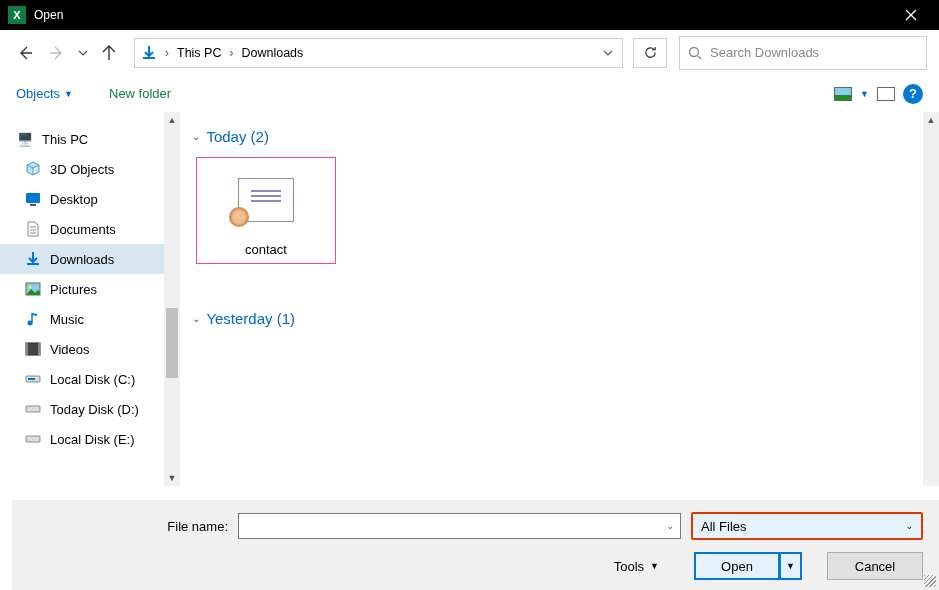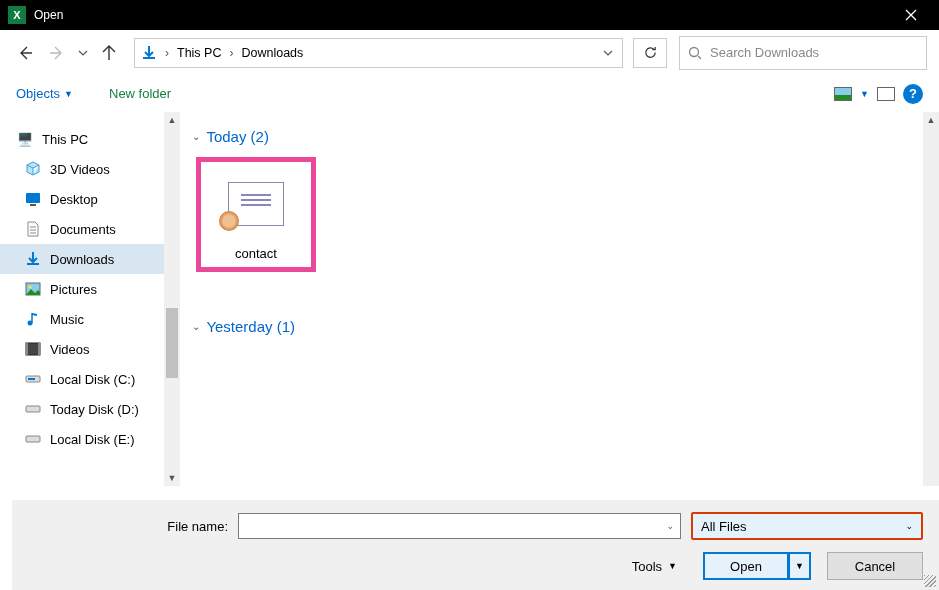--- a/index.html
+++ b/index.html
@@ -45,35 +45,35 @@
 .tree-item.root{padding-left:16px;}
 .tree-item.selected { background: #d8e6f2; }
 .tree-item .icn { width: 18px; height: 16px; display:flex;align-items:center;justify-content:center;font-size:13px;}
 .tree-item .lbl { white-space: nowrap; }
 
 .content { flex: 1; padding: 8px 0 8px 8px; overflow: hidden; position:relative; font-size: 15px;}
 .content-scroll{position:absolute;right:0;top:0;width:16px;height:100%;background:#f0f0f0;}
 .content-scroll .up{height:16px;display:flex;align-items:center;justify-content:center;font-size:9px;color:#555;}
 .group-header { color: #0066cc; font-size: 15px; padding: 8px 4px; display:flex;align-items:center;gap:6px;}
 .group-header .chev{font-size:10px;color:#555;}
-.file-tile { width: 120px; margin: 4px 0 8px 8px; border: 5px solid #ec4899; display:inline-flex; flex-direction:column; align-items:center; padding: 20px 0 0 0;}
+.file-tile { width: 140px; margin: 4px 0 8px 8px; border: 1px solid #ec4899; display:inline-flex; flex-direction:column; align-items:center; padding: 20px 0 0 0;}
 .file-tile .thumb { width: 56px; height: 44px; border: 1px solid #88a; background: #fff; display:flex; align-items:center; justify-content:center; position:relative; margin-bottom:20px;}
 .file-tile .thumb::before{content:"";position:absolute;left:-10px;bottom:-6px;width:20px;height:20px;border-radius:50%;background:radial-gradient(circle,#f0c090 40%,#d08040 70%);}
 .file-tile .thumb .bars{width:30px;height:20px;display:flex;flex-direction:column;gap:3px;}
 .file-tile .thumb .bars div{height:2px;background:#88b;}
 .file-tile .fname { text-align:center; font-size:13px; padding-bottom:6px;}
 
 
 .bottom { background: #f0f0f0; padding: 12px 16px 10px 16px; position:absolute; bottom:0; left:0; right:0;margin-left:12px;}
 .row1 { display: flex; align-items: center; gap: 10px; margin-bottom: 12px;}
 .row1 .lbl { font-size: 13px; width: 200px; text-align: right; }
 .row1 .fname-input { flex: 1; max-width:450px; height: 26px; border: 1px solid #7a7a7a; background:#fff; display:flex; align-items:center; justify-content:flex-end; padding:0 6px;}
 .row1 .fname-input .caret{font-size:9px;color:#555;}
 .row1 .filter { width: 232px; height: 28px; border: 2px solid #d83b01; border-radius:2px; background: #e5f1fb; display: flex; align-items: center; padding: 0 8px; font-size: 13px; justify-content:space-between;}
-.row2 { display: flex; align-items: center; justify-content: flex-end; gap: 16px; }
+.row2 { display: flex; align-items: center; justify-content: flex-end; gap: 25px; }
 .tools { font-size: 13px; display:flex; align-items:center; gap:6px; margin-right: 10px;}
 .btn-group{display:flex;}
 .btn { height: 28px; border: 1px solid #adadad; background: #e1e1e1; font-size: 13px; display:flex; align-items:center; justify-content:center; cursor:pointer;}
 .btn.open { width: 86px; border: 2px solid #0078d4; background: #e5f1fb; }
 .btn.open-drop{width:22px;border:2px solid #0078d4;border-left:1px solid #0078d4;background:#e5f1fb;font-size:9px;}
 .btn.cancel { width: 96px; }
 .grip{position:absolute;right:3px;bottom:3px;width:12px;height:12px;background:repeating-linear-gradient(135deg,#999 0 1px,transparent 1px 3px);}
 
 
 .svg{display:inline-block;}
@@ -165,21 +165,21 @@
     <div class="tree-item root">
       <span class="icn">🖥️</span>
       <span class="lbl">This PC</span>
     </div>
     <div class="tree-item">
       <span class="icn">
           <svg width="16" height="16" viewBox="0 0 16 16">
             <path d="M8 1 L14 4 L8 7 L2 4 Z M2 4 V11 L8 14 V7 M14 4 V11 L8 14" stroke="#3aa0e0" stroke-width="1" fill="#bde3f9"></path>
           </svg>
         </span>
-      <span class="lbl">3D Videos</span>
+      <span class="lbl">3D Objects</span>
     </div>
     <div class="tree-item">
       <span class="icn">
           <svg width="16" height="14" viewBox="0 0 16 14">
             <rect x="1" y="1" width="14" height="10" rx="1" fill="#0078d4"></rect>
             <rect x="5" y="12" width="6" height="2" fill="#555"></rect>
           </svg>
         </span>
       <span class="lbl">Desktop</span>
     </div>

